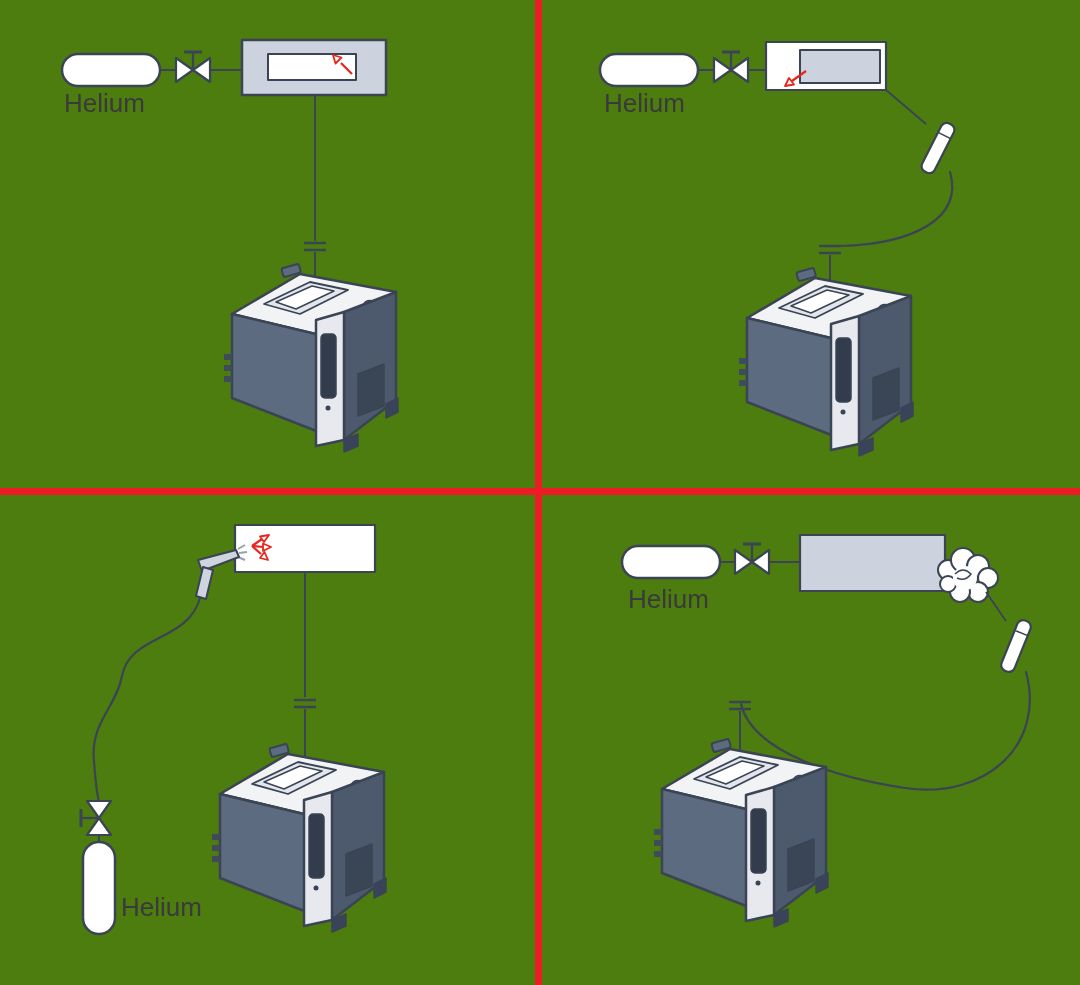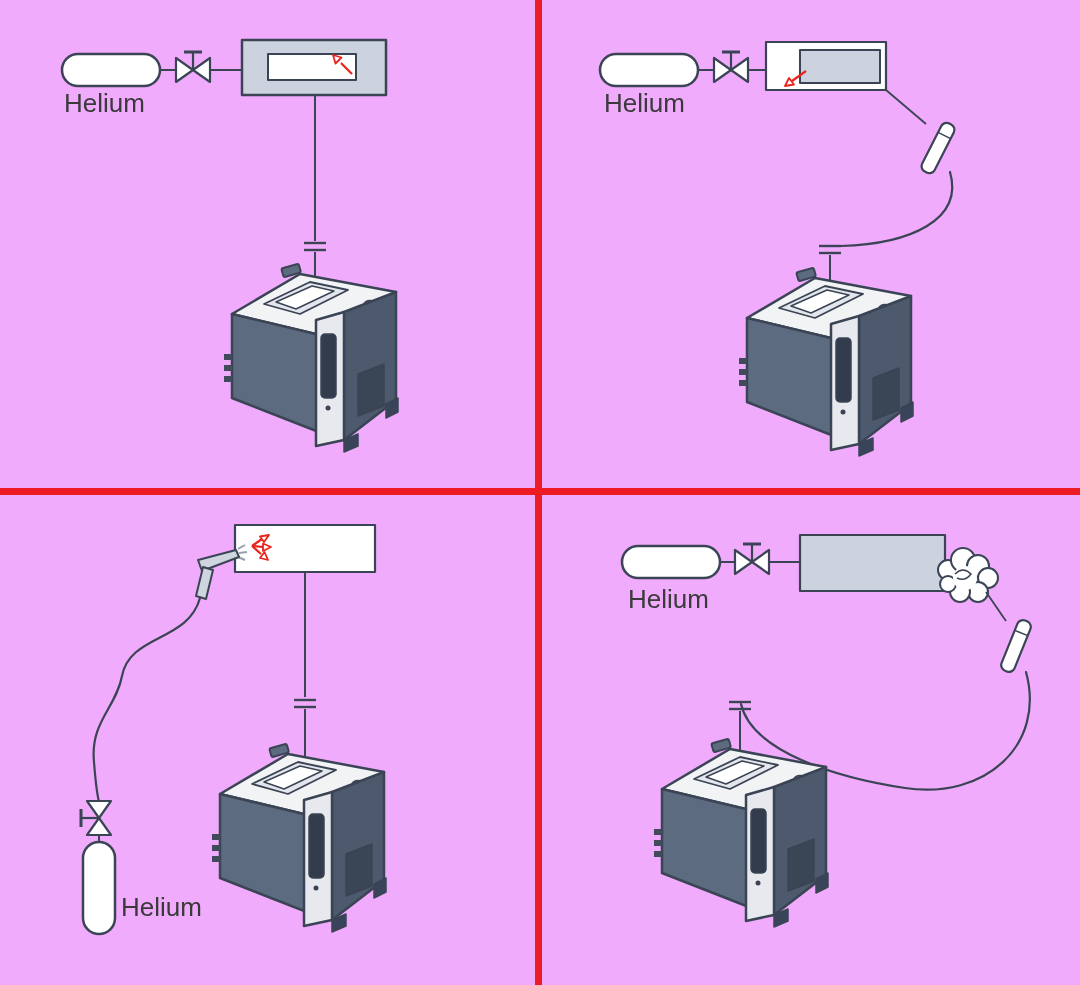--- a/index.html
+++ b/index.html
@@ -1,16 +1,16 @@
 <!DOCTYPE html>
 <html><head>
 <meta charset="utf-8">
 <style>
   html,body{margin:0;padding:0;background:#ffffff;}
-  #stage{position:relative;width:1080px;height:985px;background:#f0abfc;overflow:hidden;
+  #stage{position:relative;width:1080px;height:985px;background:#4d7c0f;overflow:hidden;
          font-family:"Liberation Sans", sans-serif;}
   .quad{position:absolute;}
   .divider{position:absolute;background:#ed1c24;}
   .divider.h{left:0;top:488px;width:1080px;height:7px;}
   .divider.v{left:535px;top:0;width:7px;height:985px;}
   text.hl{font:26px "Liberation Sans", sans-serif;fill:#3a3a3a;}
   .ln{stroke:#3a4454;stroke-width:2;fill:none;}
   .hose{stroke:#3a4454;stroke-width:2.2;fill:none;stroke-linecap:round;}
   .outline{stroke:#3a4454;stroke-linejoin:round;}
 </style>

